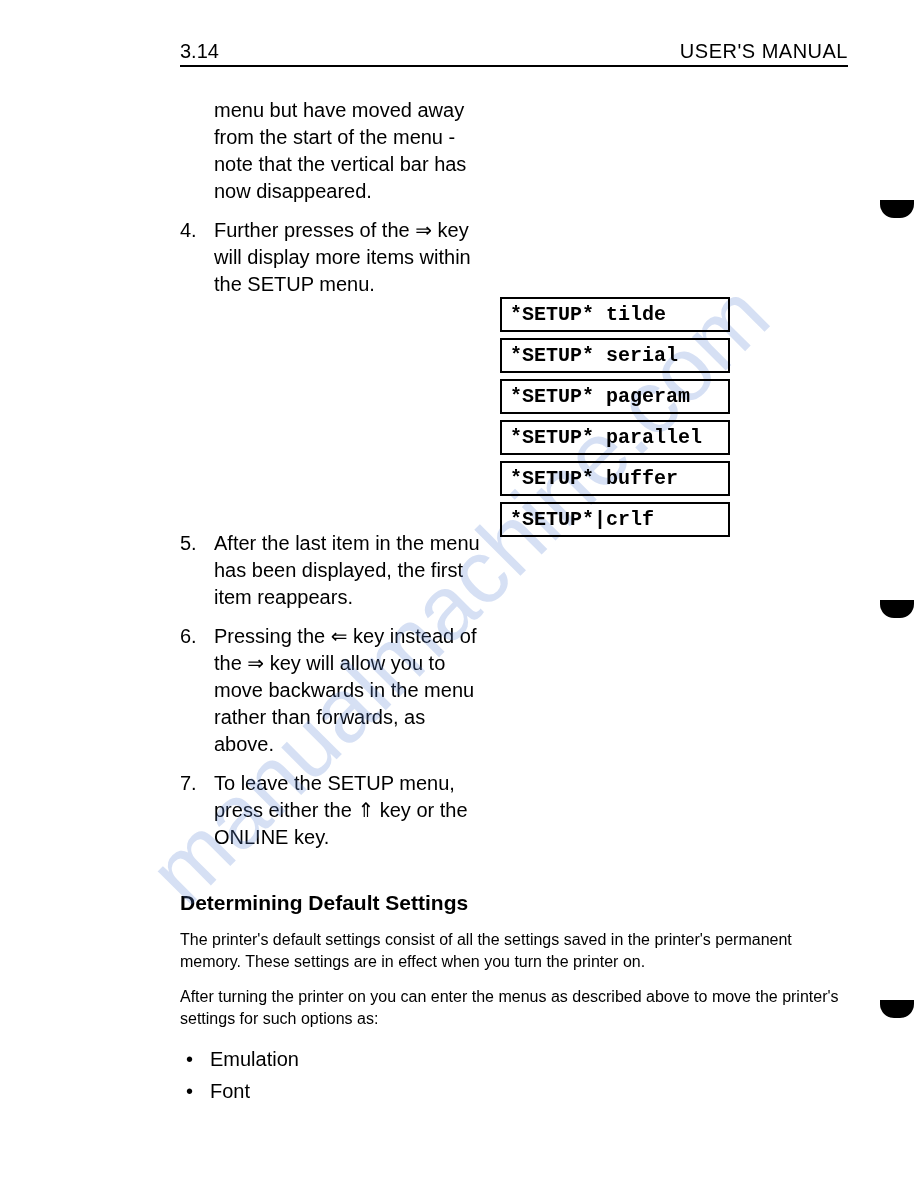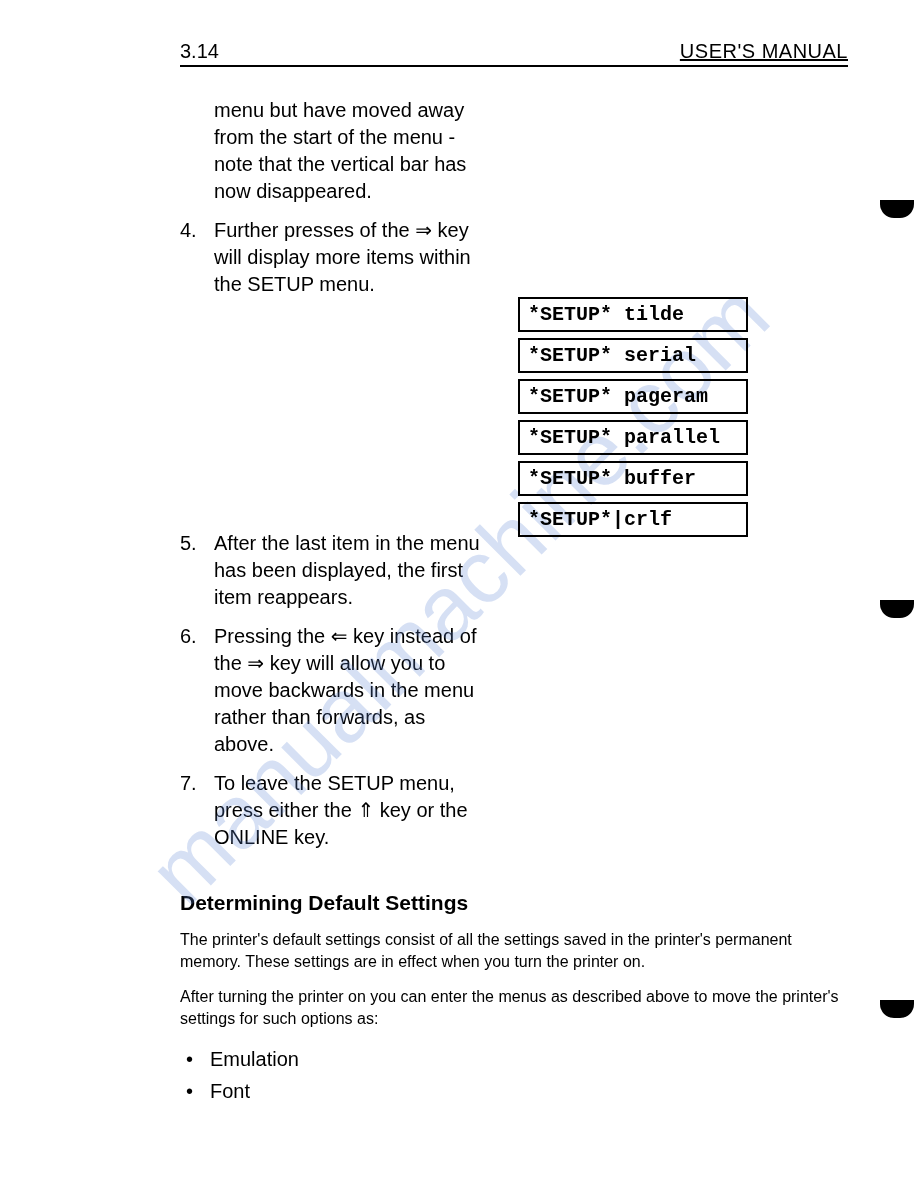--- a/index.html
+++ b/index.html
@@ -20,29 +20,29 @@
     display: flex;
     justify-content: space-between;
     align-items: flex-start;
     margin-left: 120px;
     margin-right: 10px;
     border-bottom: 2px solid #000;
     padding-bottom: 2px;
     font-size: 20px;
   }
   .header-left { font-weight: 400; }
-  .header-right { font-weight: 400; letter-spacing: 0.5px; text-decoration: underline; }
+  .header-right { font-weight: 400; letter-spacing: 0.5px; }
   .content {
     margin-left: 120px;
     margin-right: 10px;
     margin-top: 30px;
   }
   .two-col {
     display: flex;
-    gap: 38px;
+    gap: 20px;
     justify-content: center;
   }
   .left-col {
     flex: 0 0 300px;
   }
   .right-col {
     flex: 1;
     position: relative;
   }
   .list-item {

